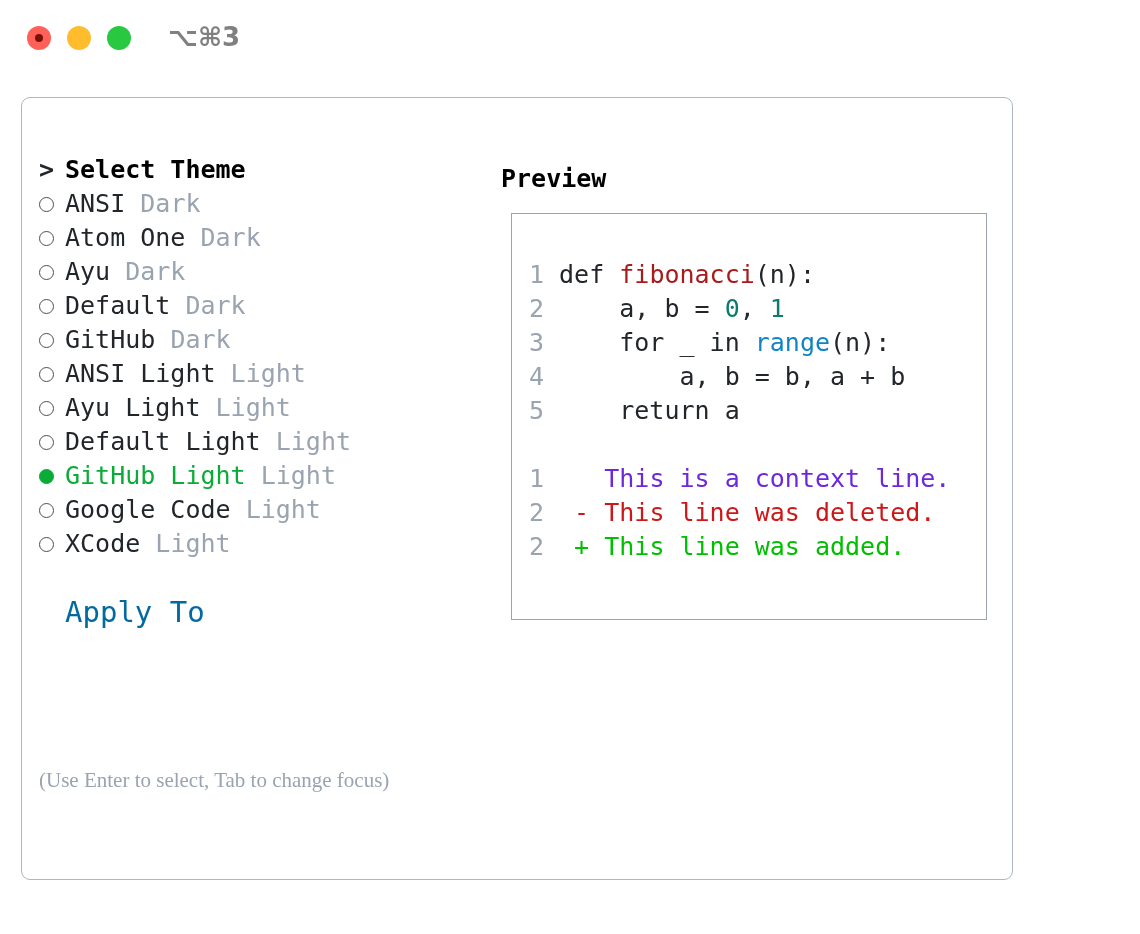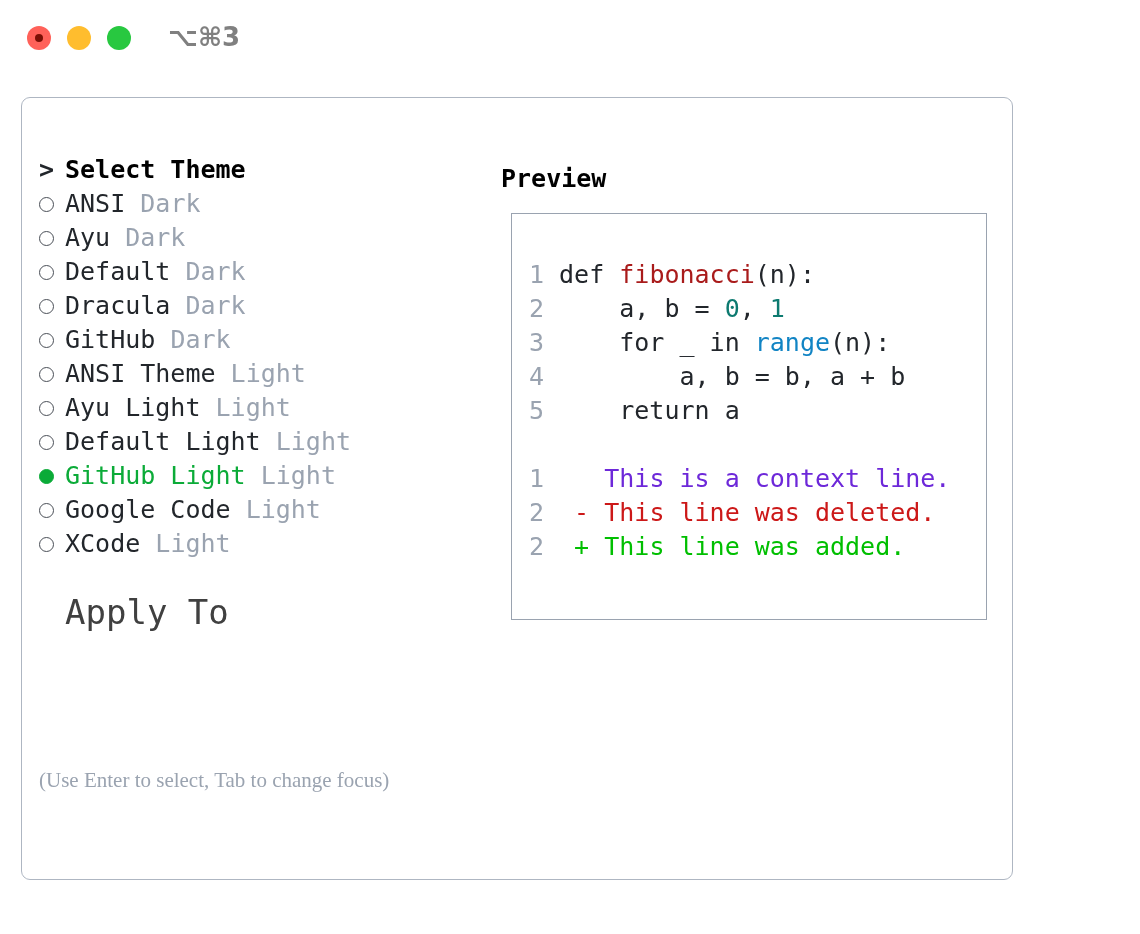--- a/index.html
+++ b/index.html
@@ -128,22 +128,22 @@
   }
   .row.selected .label { color: #0bab38; }
   .badge {
     color: #9aa3b0;
   }
   .row.selected .badge { color: #9aa3b0; }
 
   .section-head {
     height: 34px;
     line-height: 34px;
-    font-size: 34px;
-    color: #404040;
+    font-size: 29px;
+    color: #0369a1;
     padding-left: 26px;
   }
   .spacer-row { height: 34px; }
 
   #hint {
     position: absolute;
     left: 17px;
     top: 665px;
     width: 410px;
     font-size: 21px;
@@ -219,25 +219,25 @@
   <div id="panel">
 
     <div id="left-col">
 
       <div class="row header-row">
         <span class="marker">&gt;</span><span class="label">Select Theme</span>
       </div>
 
       <div id="theme-list">
           <div class="row"><span class="radio"><span class="radio-dot"></span></span><span class="label">ANSI</span> <span class="badge">Dark</span></div>
+          <div class="row"><span class="radio"><span class="radio-dot"></span></span><span class="label">Atom One</span> <span class="badge">Dark</span></div>
           <div class="row"><span class="radio"><span class="radio-dot"></span></span><span class="label">Ayu</span> <span class="badge">Dark</span></div>
           <div class="row"><span class="radio"><span class="radio-dot"></span></span><span class="label">Default</span> <span class="badge">Dark</span></div>
-          <div class="row"><span class="radio"><span class="radio-dot"></span></span><span class="label">Dracula</span> <span class="badge">Dark</span></div>
           <div class="row"><span class="radio"><span class="radio-dot"></span></span><span class="label">GitHub</span> <span class="badge">Dark</span></div>
-          <div class="row"><span class="radio"><span class="radio-dot"></span></span><span class="label">ANSI Theme</span> <span class="badge">Light</span></div>
+          <div class="row"><span class="radio"><span class="radio-dot"></span></span><span class="label">ANSI Light</span> <span class="badge">Light</span></div>
           <div class="row"><span class="radio"><span class="radio-dot"></span></span><span class="label">Ayu Light</span> <span class="badge">Light</span></div>
           <div class="row"><span class="radio"><span class="radio-dot"></span></span><span class="label">Default Light</span> <span class="badge">Light</span></div>
           <div class="row selected"><span class="radio"><span class="radio-dot"></span></span><span class="label">GitHub Light</span> <span class="badge">Light</span></div>
           <div class="row"><span class="radio"><span class="radio-dot"></span></span><span class="label">Google Code</span> <span class="badge">Light</span></div>
           <div class="row"><span class="radio"><span class="radio-dot"></span></span><span class="label">XCode</span> <span class="badge">Light</span></div>
         </div>
 
       <div class="spacer-row"></div>
 
       <div class="section-head">Apply To</div>

